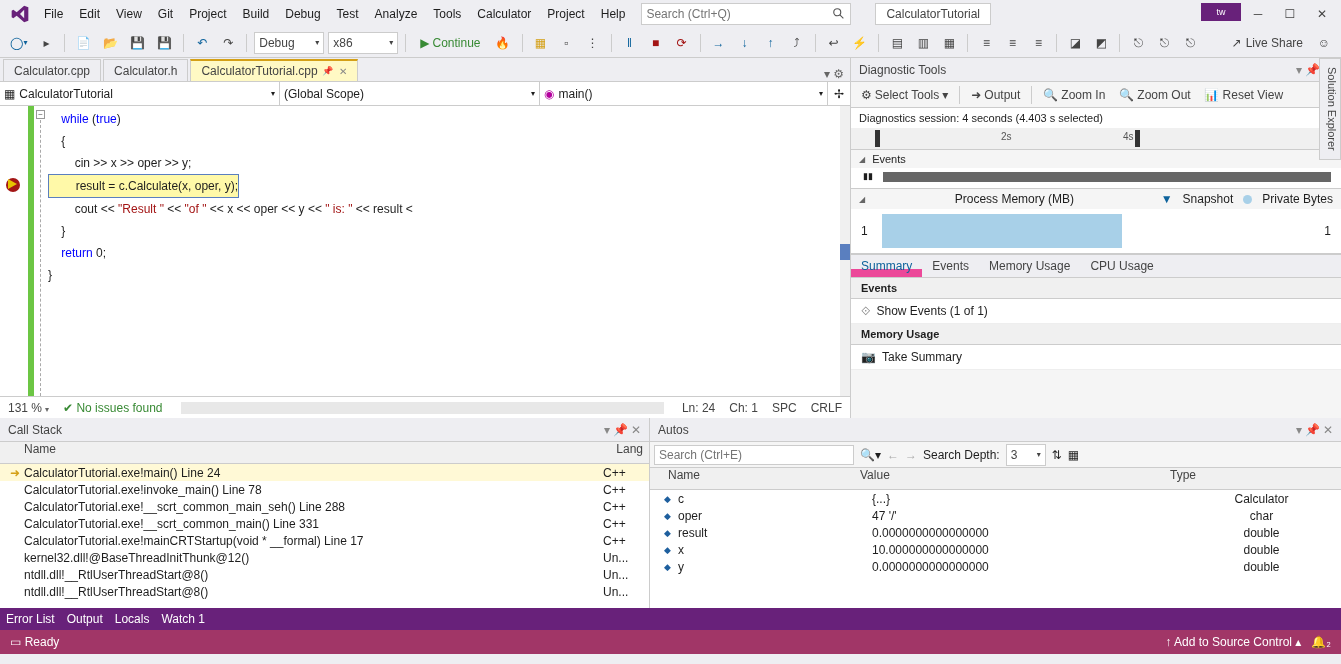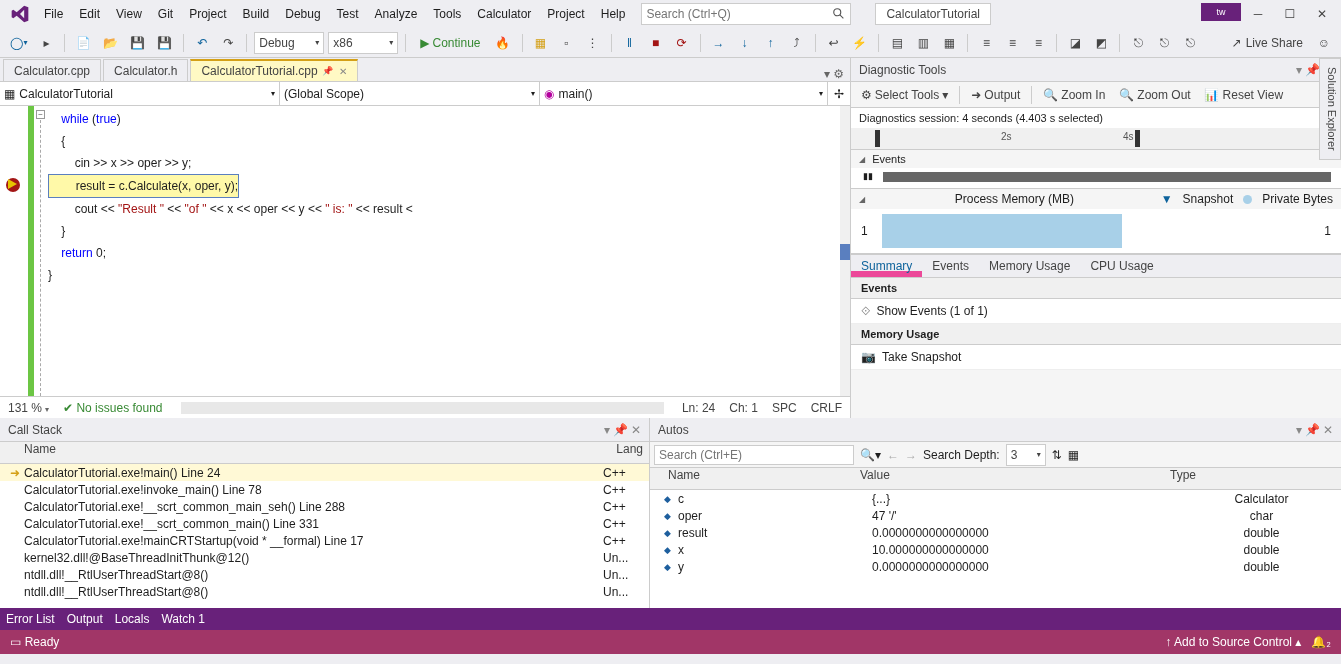--- a/index.html
+++ b/index.html
@@ -51,21 +51,21 @@
 .ruler { height:22px; background:#f0f0f0; border-bottom:1px solid #ccc; position:relative; }
 .ruler .tick { position:absolute; top:3px; font-size:10px; color:#555; }
 .ruler .mark { position:absolute; top:2px; bottom:2px; width:5px; background:#333; }
 .section { background:#fff; border-bottom:1px solid #ccc; }
 .section .hdr { padding:3px 8px; background:#f5f5f5; font-size:11px; display:flex; align-items:center; gap:4px; }
 .section .hdr::before { content:"◢"; font-size:8px; color:#666; margin-right:3px;}
 .memchart { height:44px; background:#fff; display:flex; align-items:center; padding:0 10px; position:relative; }
 .memchart .bar { height:34px; background:#a8d0e8; flex:0 0 240px; margin-left:14px;}
 .diagtabs { height:24px; background:#eeeef2; border-top:1px solid #ccc; border-bottom:1px solid #ccc; display:flex; }
 .diagtabs span { padding:4px 10px; color:#444; }
-.diagtabs span.act { border-bottom:6px solid #ec4899; color:#0e639c; }
+.diagtabs span.act { border-bottom:8px solid #ec4899; color:#0e639c; }
 .evtrow { padding:5px 10px; border-bottom:1px solid #eee; display:flex; align-items:center; gap:6px; background:#fff; font-size:11px; }
 .evthdr { padding:4px 10px; background:#f0f0f0; font-weight:600; font-size:11px; border-bottom:1px solid #ccc;}
 .sidetab { position:absolute; right:0; top:58px; width:22px; background:#eeeef2; border:1px solid #ccc; writing-mode:vertical-rl; padding:8px 2px; color:#444; font-size:11px;}
 .bottomrow { display:flex; height:190px; }
 .callstack { width:650px; border-right:1px solid #ccc; display:flex; flex-direction:column; background:#fff; }
 .autos { flex:1; display:flex; flex-direction:column; background:#fff; }
 .thdr { height:22px; background:#f0f0f0; border-bottom:1px solid #ccc; display:flex; padding:0 6px; font-size:11px; color:#444;}
 .thdr span:first-child { flex:1; padding-left:18px;}
 .trow { height:17px; display:flex; padding:0 6px; font-size:11px; align-items:center; }
 .trow:nth-child(odd){ }
@@ -293,21 +293,21 @@
         <span>CPU Usage</span>
       </div>
     <div class="evthdr">Events</div>
     <div class="evtrow">
         <span style="color:#888">⟐</span>
         <span>Show Events (1 of 1)</span>
       </div>
     <div class="evthdr">Memory Usage</div>
     <div class="evtrow">
         <span>📷</span>
-        <span>Take Snapshot</span>
+        <span>Take Summary</span>
       </div>
   </div>
 </div>
 
 <div class="sidetab">Solution Explorer</div>
 
 <div class="bottomrow">
   <div class="callstack">
     <div class="panetitle">
         <span>Call Stack</span>

